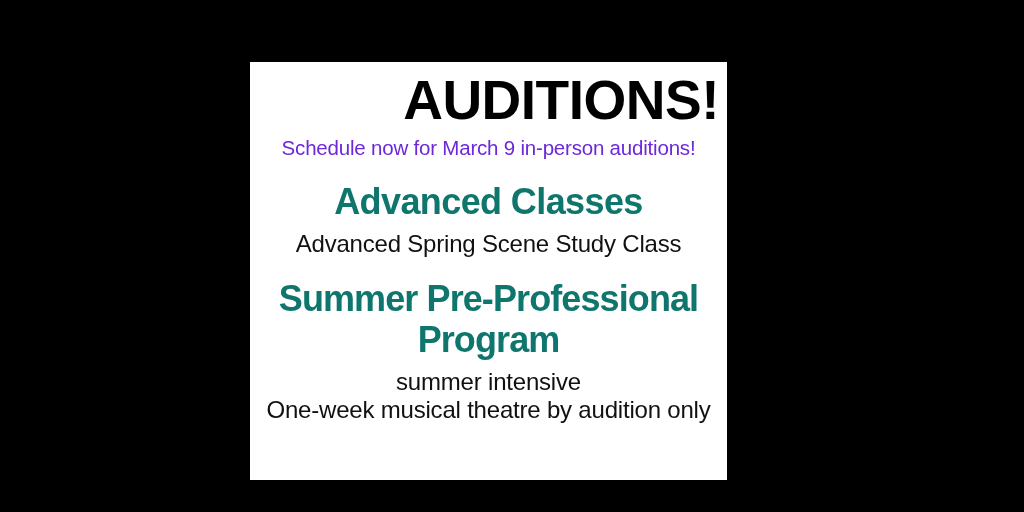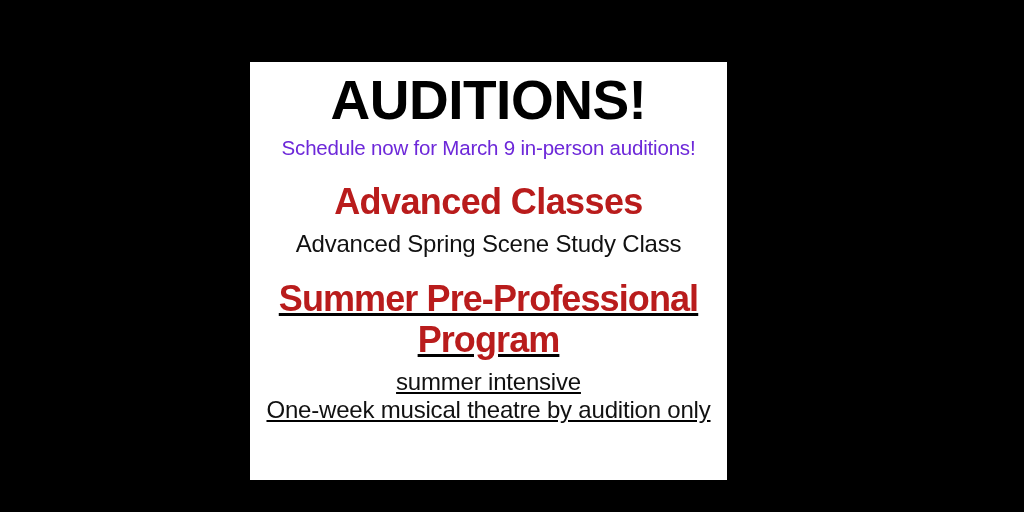--- a/index.html
+++ b/index.html
@@ -38,39 +38,40 @@
 
   .headline {
     color: #000000;
     font-family: "Liberation Sans", sans-serif;
     font-weight: 700;
     font-size: 55px;
     line-height: 1.05;
     letter-spacing: -0.5px;
     margin: 4px 0 0 0;
     white-space: nowrap;
+    text-align: right;
   }
 
   .tagline {
     color: #6d28d9;
     font-family: "Liberation Sans", sans-serif;
     font-weight: 400;
     font-size: 20.5px;
     line-height: 1.2;
     letter-spacing: -0.2px;
     margin: 6px 0 0 0;
     white-space: nowrap;
   }
 
   .section {
     margin-top: 21px;
   }
 
   .section-title {
-    color: #b91c1c;
+    color: #0f766e;
     font-family: "Liberation Sans", sans-serif;
     font-weight: 700;
     font-size: 36px;
     line-height: 1.14;
     letter-spacing: -0.6px;
     margin: 8px;
   }
 
   .section-sub {
     color: #111111;
@@ -81,21 +82,20 @@
     letter-spacing: -0.2px;
     margin: 3px 0 0 0;
   }
 
   .section-sub .sub-line {
     display: block;
   }
 
   #section-summer {
     margin-top: 19px;
-    text-decoration: underline;
   }
   #section-summer .section-title {
     letter-spacing: -0.9px;
   }
 </style>
 </head>
 <body>
 
 <div id="poster-root">
 

